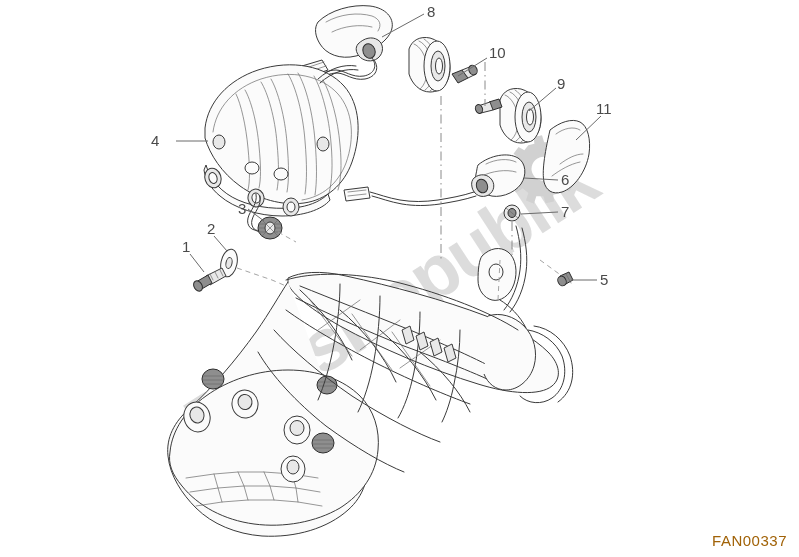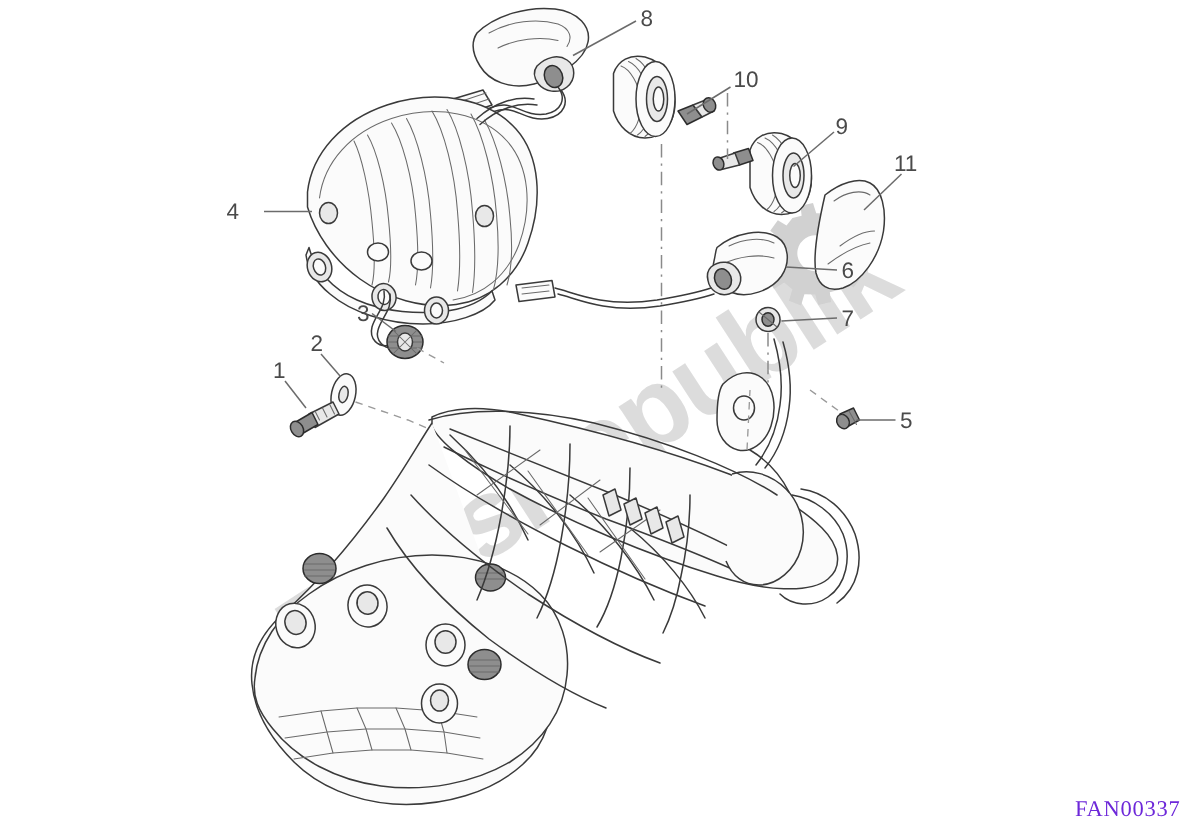--- a/index.html
+++ b/index.html
@@ -75,24 +75,24 @@
   .dashline {
     stroke: #9a9a9a;
     stroke-width: 0.9;
     fill: none;
     stroke-dasharray: 5 4;
   }
   .code-label {
     position: absolute;
     right: 12px;
     bottom: 8px;
-    font-family: Liberation Serif, serif;
+    font-family: Liberation Sans, sans-serif;
     font-size: 15px;
     letter-spacing: 0.5px;
-    color: #6d28d9;
+    color: #a16207;
   }
   .wm-text {
     font-family: "Liberation Sans", sans-serif;
     font-weight: bold;
     font-size: 74px;
     fill: #c9c9c9;
     opacity: 0.75;
     letter-spacing: -2px;
   }
 </style>

